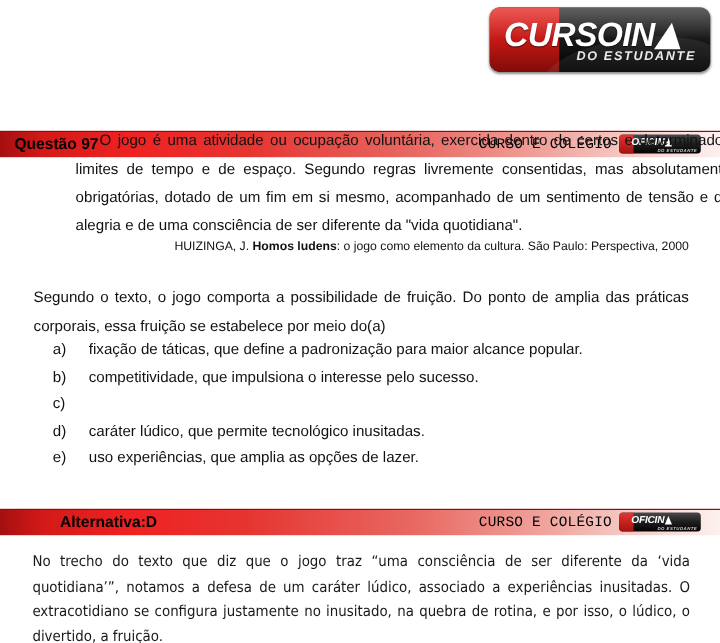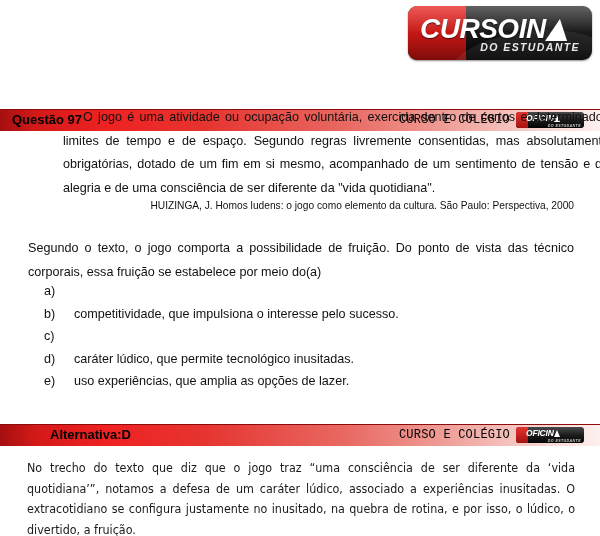--- a/index.html
+++ b/index.html
@@ -198,21 +198,21 @@
   .citation {
     position: absolute;
     left: 28px;
     top: 199px;
     width: 546px;
     text-align: right;
     font-size: 10.2px;
     line-height: 14px;
     color: #111111;
   }
-  .citation b { font-weight: normal; }
+  .citation b { font-weight: bold; }
 
   .prompt {
     position: absolute;
     left: 28px;
     top: 237px;
     width: 546px;
     font-size: 12.6px;
     line-height: 23.5px;
     text-align: justify;
     color: #111111;
@@ -274,25 +274,26 @@
 </div>
 
 <div class="quote-block">
   <span class="indent">O jogo é uma atividade ou ocupação voluntária, exercida dentro de certos e determinados limites de tempo e de espaço. Segundo regras livremente consentidas, mas absolutamente obrigatórias, dotado de um fim em si mesmo, acompanhado de um sentimento de tensão e de alegria e de uma consciência de ser diferente da "vida quotidiana".</span>
 </div>
 
 <div class="citation">
   <span>HUIZINGA, J. </span><b>Homos ludens</b><span>: o jogo como elemento da cultura. São Paulo: Perspectiva, 2000</span>
 </div>
 
-<div class="prompt">Segundo o texto, o jogo comporta a possibilidade de fruição. Do ponto de vista das técnico corporais, essa fruição se estabelece por meio do(a)</div>
+<div class="prompt">Segundo o texto, o jogo comporta a possibilidade de fruição. Do ponto de amplia das práticas corporais, essa fruição se estabelece por meio do(a)</div>
 
 <div class="options">
   <div class="option">
     <span class="option-letter">a)</span>
+    <span class="option-text">fixação de táticas, que define a padronização para maior alcance popular.</span>
   </div>
   <div class="option">
     <span class="option-letter">b)</span>
     <span class="option-text">competitividade, que impulsiona o interesse pelo sucesso.</span>
   </div>
   <div class="option">
     <span class="option-letter">c)</span>
   </div>
   <div class="option">
     <span class="option-letter">d)</span>

